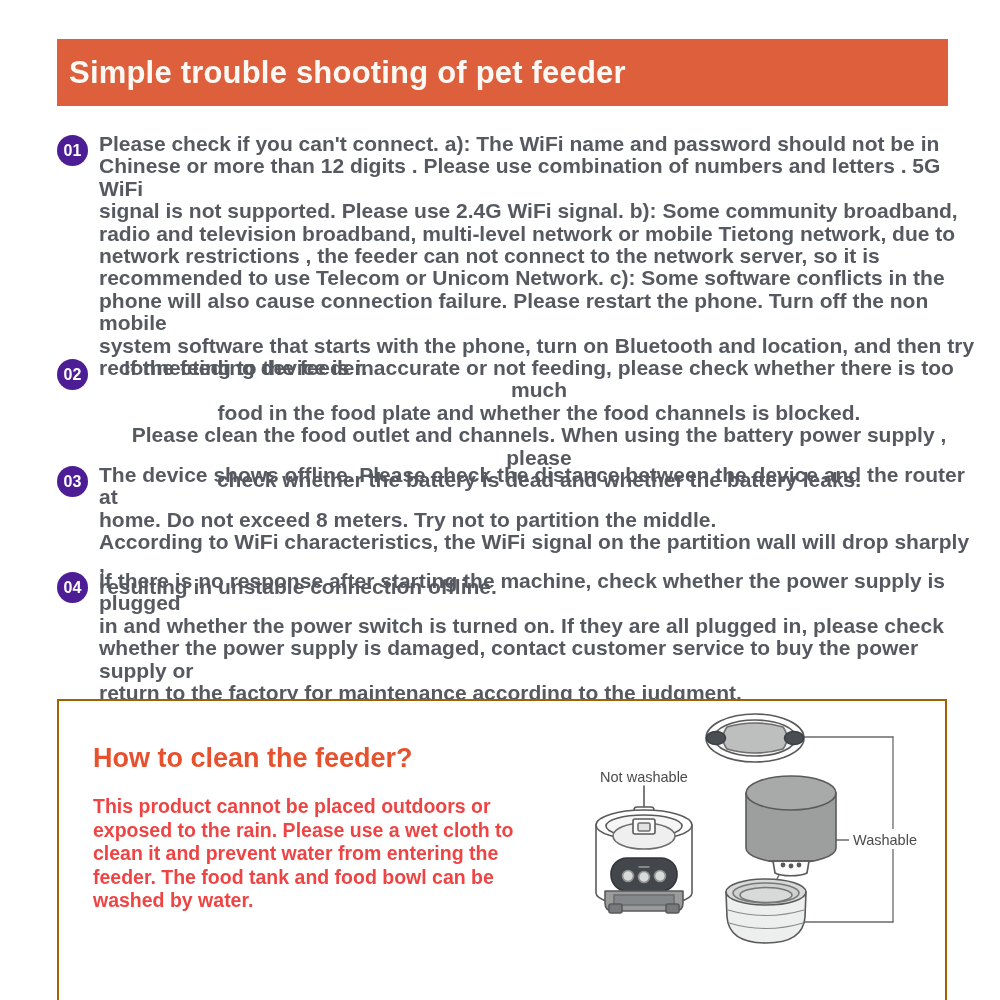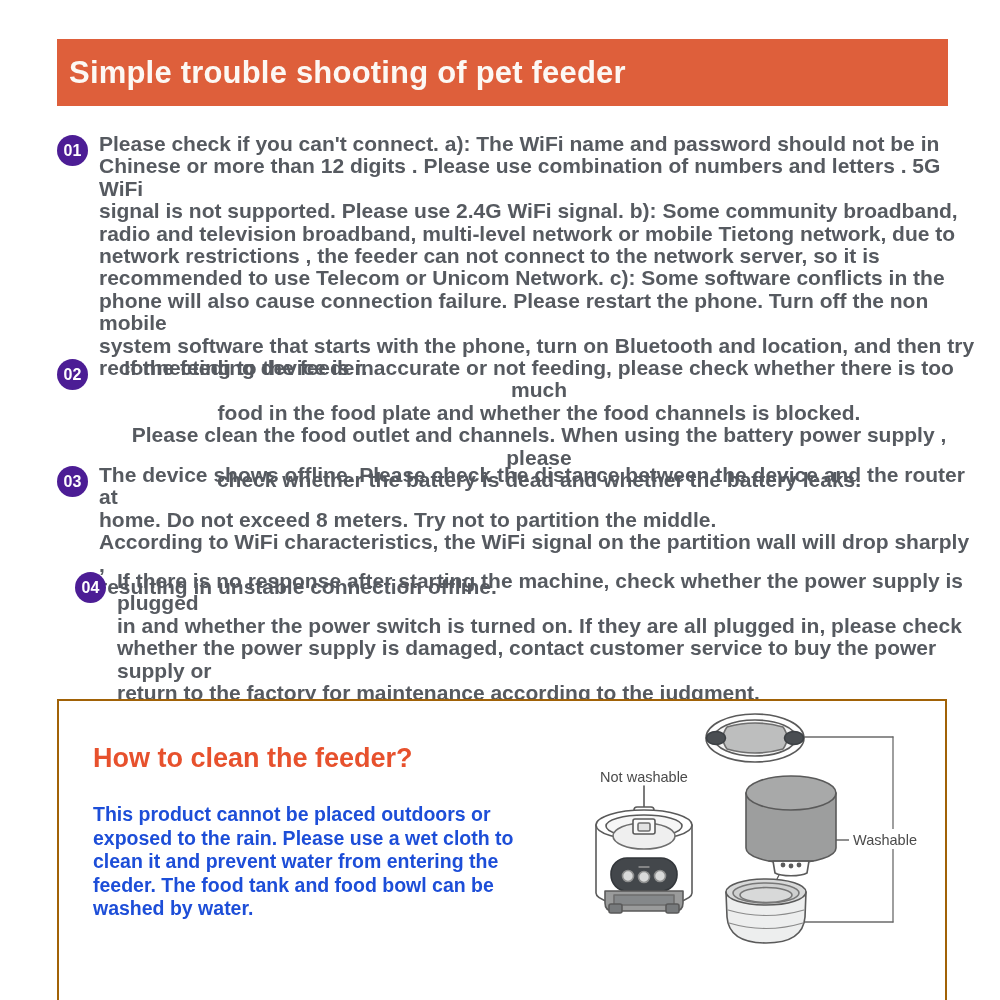--- a/index.html
+++ b/index.html
@@ -30,21 +30,21 @@
   .step {
     position: absolute;
     left: 57px;
     width: 925px;
     display: flex;
     align-items: flex-start;
   }
   .step-01 { top: 133px; }
   .step-02 { top: 357px; text-align: center; }
   .step-03 { top: 464px; }
-  .step-04 { top: 570px; margin-left: 18px; }
+  .step-04 { top: 570px; }
   .badge {
     flex: 0 0 auto;
     width: 31px; height: 31px;
     margin-top: 2px;
     margin-right: 11px;
     border-radius: 50%;
     background: #4c1d95;
     color: #ffffff;
     font-size: 16px;
     font-weight: bold;
@@ -69,23 +69,23 @@
   }
   .clean-heading {
     position: absolute;
     left: 34px; top: 42px;
     color: #E7512D;
     font-size: 27px;
     font-weight: bold;
   }
   .clean-body {
     position: absolute;
-    left: 34px; top: 102px;
+    left: 34px; top: 94px;
     width: 505px;
-    color: #1d4ed8;
+    color: #ef4444;
     font-size: 19.5px;
     font-weight: bold;
     line-height: 23.5px;
     white-space: pre-line;
   }
   .diagram {
     position: absolute;
     left: 524px; top: 6px;
   }
   .diagram text {

